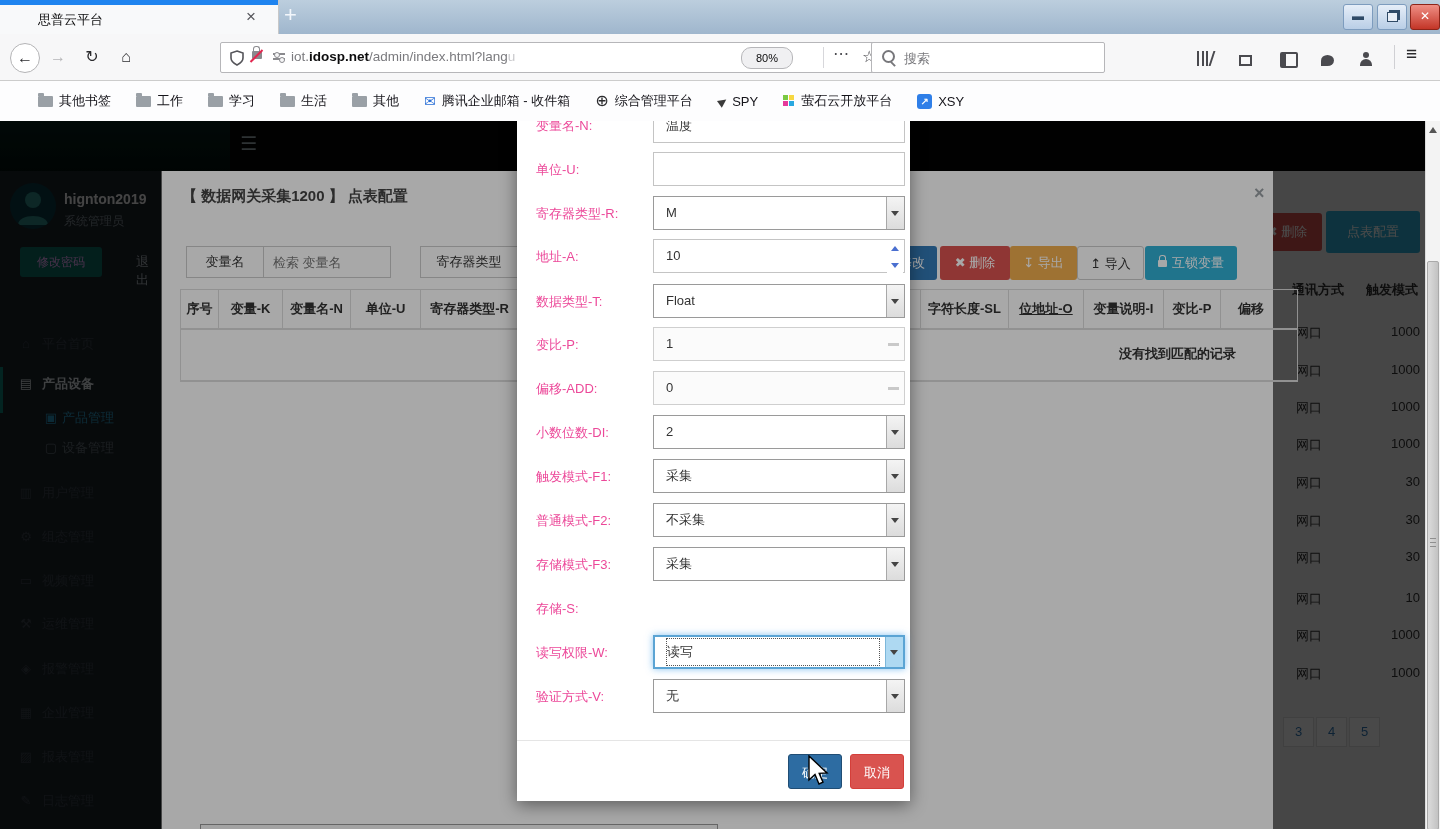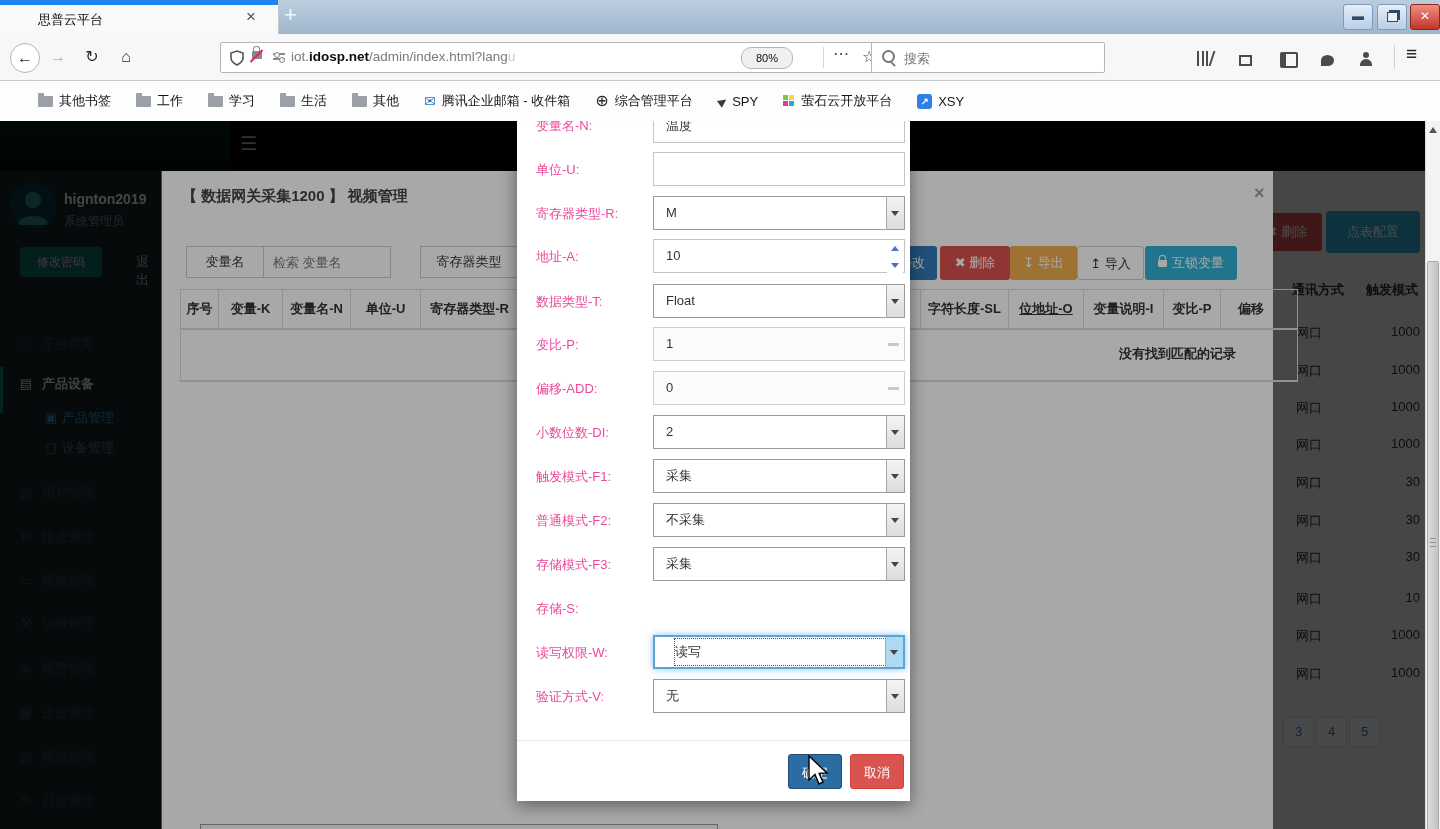--- a/index.html
+++ b/index.html
@@ -114,21 +114,21 @@
   .modal{position:absolute;left:517px;top:-14px;width:393px;height:694px;background:#fff;box-shadow:0 4px 16px rgba(0,0,0,0.45);}
   .mlabel{position:absolute;left:19px;font-size:13px;color:#ec4899;white-space:nowrap;}
   .ctl{position:absolute;left:136px;width:252px;height:34px;box-sizing:border-box;font-size:13px;color:#333;}
   .inp{border:1px solid #c4c4c4;background:#fff;line-height:32px;padding-left:12px;}
   .inp.dis{background:#fbfbfb;border-color:#cfcfcf;}
   .dash{position:absolute;right:5px;top:15px;width:11px;height:3px;background:#c9c9c9;}
   .sel{border:1px solid #9a9a9a;background:#fff;line-height:32px;padding-left:12px;}
   .selbtn{position:absolute;right:0;top:0;width:17px;height:100%;background:linear-gradient(#f4f4f4,#dcdcdc);border-left:1px solid #a8a8a8;}
   .tri{position:absolute;left:4px;top:50%;margin-top:-2px;width:0;height:0;border-left:4.5px solid transparent;border-right:4.5px solid transparent;border-top:5px solid #444;}
   .sel.focus{border:2px solid #5ba4d4;box-shadow:0 0 7px rgba(82,168,236,.7);line-height:30px;}
-  .sel.focus .mval{outline:1px dotted #555;outline-offset:0;display:inline-block;width:212px;line-height:26px;margin-top:2px;margin-left:8px;}
+  .sel.focus .mval{outline:1px dotted #555;outline-offset:0;display:inline-block;width:212px;line-height:26px;margin-top:2px;}
   .sel.focus .selbtn{background:#aed9f2;border-left-color:#7db7da;}
   .spinner{position:absolute;right:1px;top:1px;width:16px;height:32px;}
   .spinner .su,.spinner .sd{position:absolute;left:0;width:16px;height:16px;background:#fff;}
   .su::after{content:"";position:absolute;left:4px;top:5px;border-left:4px solid transparent;border-right:4px solid transparent;border-bottom:5px solid #4a6fd0;}
   .sd{top:16px;}
   .sd::after{content:"";position:absolute;left:4px;top:6px;border-left:4px solid transparent;border-right:4px solid transparent;border-top:5px solid #4a6fd0;}
   .mfootline{position:absolute;left:0;top:633px;width:393px;border-top:1px solid #e5e5e5;}
   .mbtn{position:absolute;top:647px;width:54px;height:35px;border-radius:3px;font-size:13px;color:#fff;text-align:center;line-height:35px;}
   .ok{left:271px;background:#2d6ca2;border:1px solid #204d74;box-sizing:border-box;}
   .cancel{left:333px;background:#d9534f;border:1px solid #d43f3a;box-sizing:border-box;}
@@ -343,21 +343,21 @@
       <div class="bgr" style="left:1296px;top:544px;">网口</div>
         <div class="bgv" style="left:1358px;top:544px;">1000</div>
       <div class="pgbox" style="left:1283px;top:596px;">3</div>
       <div class="pgbox" style="left:1316px;top:596px;">4</div>
       <div class="pgbox" style="left:1349px;top:596px;">5</div>
     </div>
 
     <div class="backdropA"></div>
 
     <div class="panel">
-      <div class="ptitle">【 数据网关采集1200 】 视频管理</div>
+      <div class="ptitle">【 数据网关采集1200 】 点表配置</div>
       <div class="pclose">×</div>
 
       <div class="fbtn" style="left:24px;width:78px;">变量名</div>
       <input class="finput" style="left: 101px; width: 128px;" placeholder="检索 变量名">
       <div class="fbtn" style="left:258px;width:98px;">寄存器类型</div>
 
       <div class="tbtn" style="left:695px;width:80px;background:#337ab7;text-align:right;padding-right:12px;">批量修改</div>
       <div class="tbtn" style="left:778px;width:70px;background:#d9534f;"><span>✖</span> <span>删除</span></div>
       <div class="tbtn" style="left:848px;width:67px;background:#f0ad4e;"><span>↧</span> <span>导出</span></div>
       <div class="tbtn" style="left:915px;width:67px;background:#fff;border:1px solid #ccc;color:#333;"><span>↥</span> <span>导入</span></div>

